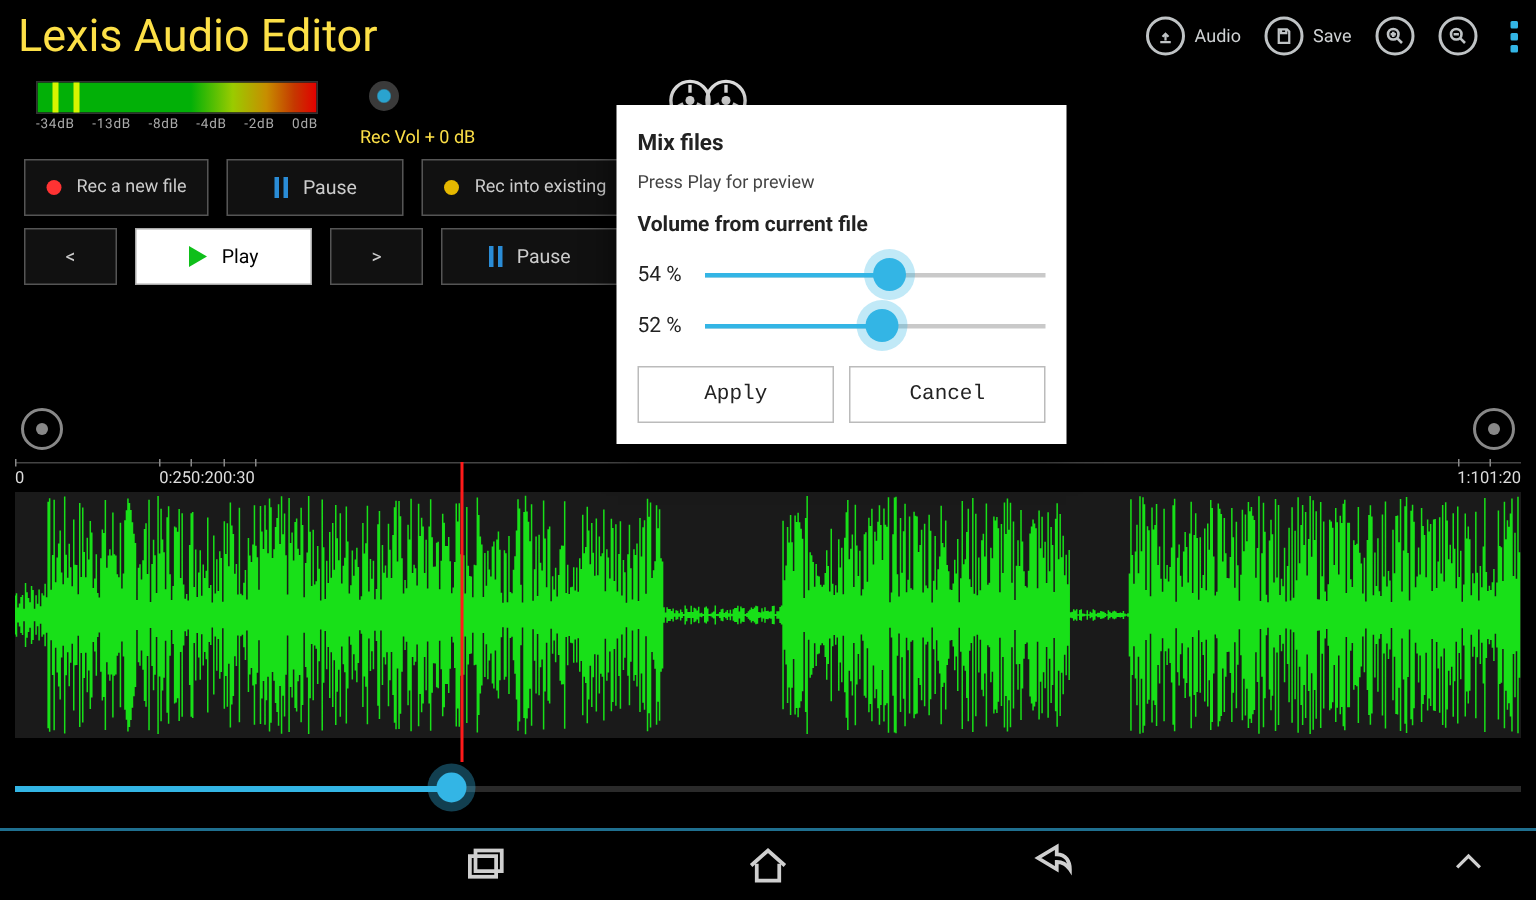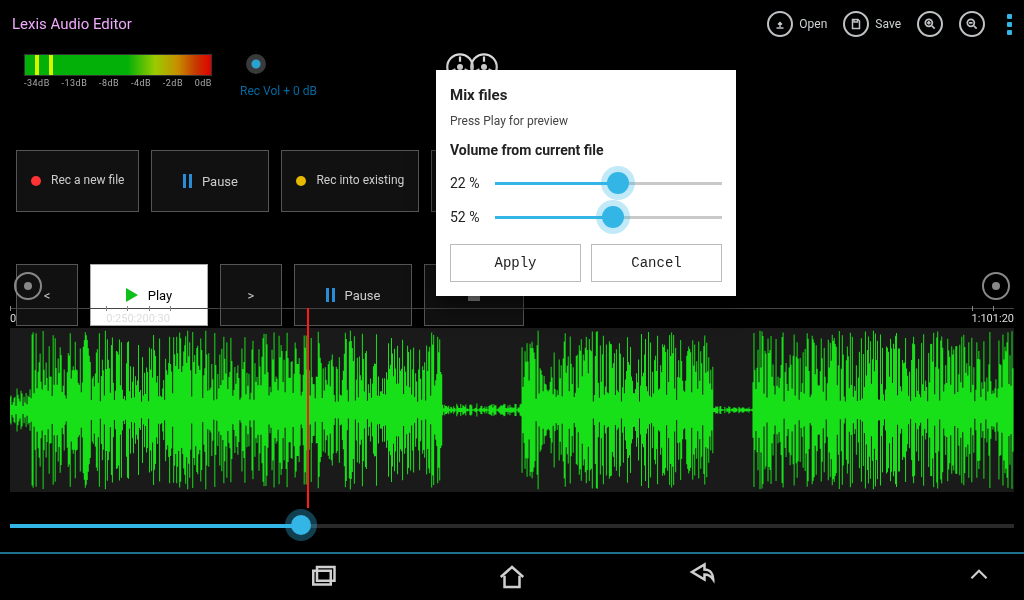--- a/index.html
+++ b/index.html
@@ -11,21 +11,21 @@
   overflow: hidden;
   position: relative;
 }
 
 
 .header {
   display: flex; align-items: center;
   height: 48px;
   padding: 0 12px;
 }
-.app-title { font-size: 15px; font-weight: 400; color: #f0abfc; }
+.app-title { font-size: 30px; font-weight: 400; color: #fde047; }
 .header-spacer { flex: 1; }
 .header-btn {
   display: inline-flex; align-items: center; gap: 6px;
   height: 36px; padding: 0 8px;
   color: #cfd2d4; font-size: 12px;
 }
 .header-icon {
   width: 26px; height: 26px; border: 2px solid #bfc3c5; border-radius: 50%;
   display: inline-flex; align-items: center; justify-content: center;
   font-size: 14px; color: #bfc3c5;
@@ -49,34 +49,33 @@
 }
 .level-meter::before { left: 10px; }
 .level-meter::after  { left: 24px; }
 .db-ticks { font-size: 9px; color: #aaa; letter-spacing: 0.5px; margin-top: 2px; display: flex; justify-content: space-between; width: 188px; }
 .rec-vol { display: flex; flex-direction: column; align-items: flex-start; gap: 4px; margin-left: 10px; }
 .rec-knob {
   width: 20px; height: 20px; border-radius: 50%;
   background: radial-gradient(circle at 50% 50%, #2aa3cf 0 4px, #3a3a3a 5px);
   margin-left: 6px;
 }
-.rec-vol-label { font-size: 12px; color: #0369a1; margin-top: 6px; }
+.rec-vol-label { font-size: 12px; color: #fde047; margin-top: 6px; }
 .reels { display: flex; gap: -6px; margin-left: 110px; position: relative; top: -2px; }
 .reels svg { width: 30px; height: 30px; }
 .time-small { font-size: 11px; color: #ccc; margin-left: -40px; margin-top: 24px; }
 
 
 .btn-row { display: flex; gap: 12px; padding: 4px 16px; }
 .seg-btn {
-  height: 62px; min-width: 62px;
+  height: 38px; min-width: 62px;
   border: 1px solid #555; background: #111;
   color: #ccc; font-size: 13px;
   display: flex; align-items: center; justify-content: center; gap: 10px;
   padding: 0 14px;
-  margin-top: 44px;
 }
 .seg-btn.wide { min-width: 118px; }
 .seg-btn.play { background: #fff; color: #000; border-color: #aaa; }
 .dot { width: 10px; height: 10px; border-radius: 50%; display: inline-block; }
 .dot.red { background: #ff3333; }
 .dot.amber { background: #e6b800; }
 .bars-icon { display:inline-flex; gap:3px; }
 .bars-icon span { width:3px; height:14px; background:#2a8cd6; }
 .tri-play { width:0; height:0; border-left:12px solid #0fbf1a; border-top:7px solid transparent; border-bottom:7px solid transparent; }
 .sq-stop { width:12px; height:12px; background:#888; }
@@ -137,21 +136,21 @@
   position: absolute; left: 0; right: 0; bottom: 0; height: 48px;
   border-top: 2px solid #1f6f8f;
   display: flex; align-items: center; justify-content: center; gap: 160px;
   background: #000;
 }
 .bottom-nav .navicon { width: 30px; height: 30px; color: #ccc; }
 .bottom-nav .chev { position: absolute; right: 28px; }
 
 
 .dialog {
-  position: absolute; left: 436px; top: 70px;
+  position: absolute; left: 411px; top: 70px;
   width: 300px; background: #fff; color: #222;
   padding: 16px 14px 14px 14px;
   box-shadow: 0 8px 22px rgba(0,0,0,0.6);
 }
 .dialog h3 { font-size: 15px; font-weight: 700; margin-bottom: 10px; }
 .dialog .sub { font-size: 12px; color: #444; margin-bottom: 14px; }
 .dialog .lbl { font-size: 14px; font-weight: 700; margin-top: 12px; }
 .slider-row { display: flex; align-items: center; gap: 16px; margin-top: 16px; }
 .pct { font-size: 14px; white-space: nowrap; }
 .slider { position: relative; flex: 1; height: 18px; }
@@ -185,21 +184,21 @@
 <div class="header">
   <div class="app-title">Lexis Audio Editor</div>
   <div class="header-spacer"></div>
   <div class="header-btn">
     <span class="header-icon">
       <svg width="12" height="12" viewBox="0 0 24 24" fill="none" stroke="currentColor" stroke-width="3">
           <path d="M12 18V9M8 13l4-4 4 4"></path>
           <path d="M5 20h14"></path>
         </svg>
     </span>
-    <span>Open</span>
+    <span>Audio</span>
   </div>
   <div class="header-btn">
     <span class="header-icon">
       <svg width="12" height="12" viewBox="0 0 24 24" fill="none" stroke="currentColor" stroke-width="3">
           <path d="M5 3h11l3 3v15H5z"></path>
           <path d="M8 3v5h7V3"></path>
         </svg>
     </span>
     <span>Save</span>
   </div>
@@ -366,21 +365,21 @@
       </svg>
   </span>
 </div>
 
 <div class="dialog">
   <h3>Mix files</h3>
   <div class="sub">Press Play for preview</div>
 
   <div class="lbl">Volume from current file</div>
   <div class="slider-row">
-    <span class="pct">22 %</span>
+    <span class="pct">54 %</span>
     <div class="slider">
       <div class="track"></div>
       <div class="fill" style="width:54%"></div>
       <div class="thumb" style="left:54%"></div>
     </div>
   </div>
 
   <div class="slider-row">
     <span class="pct">52 %</span>
     <div class="slider">

